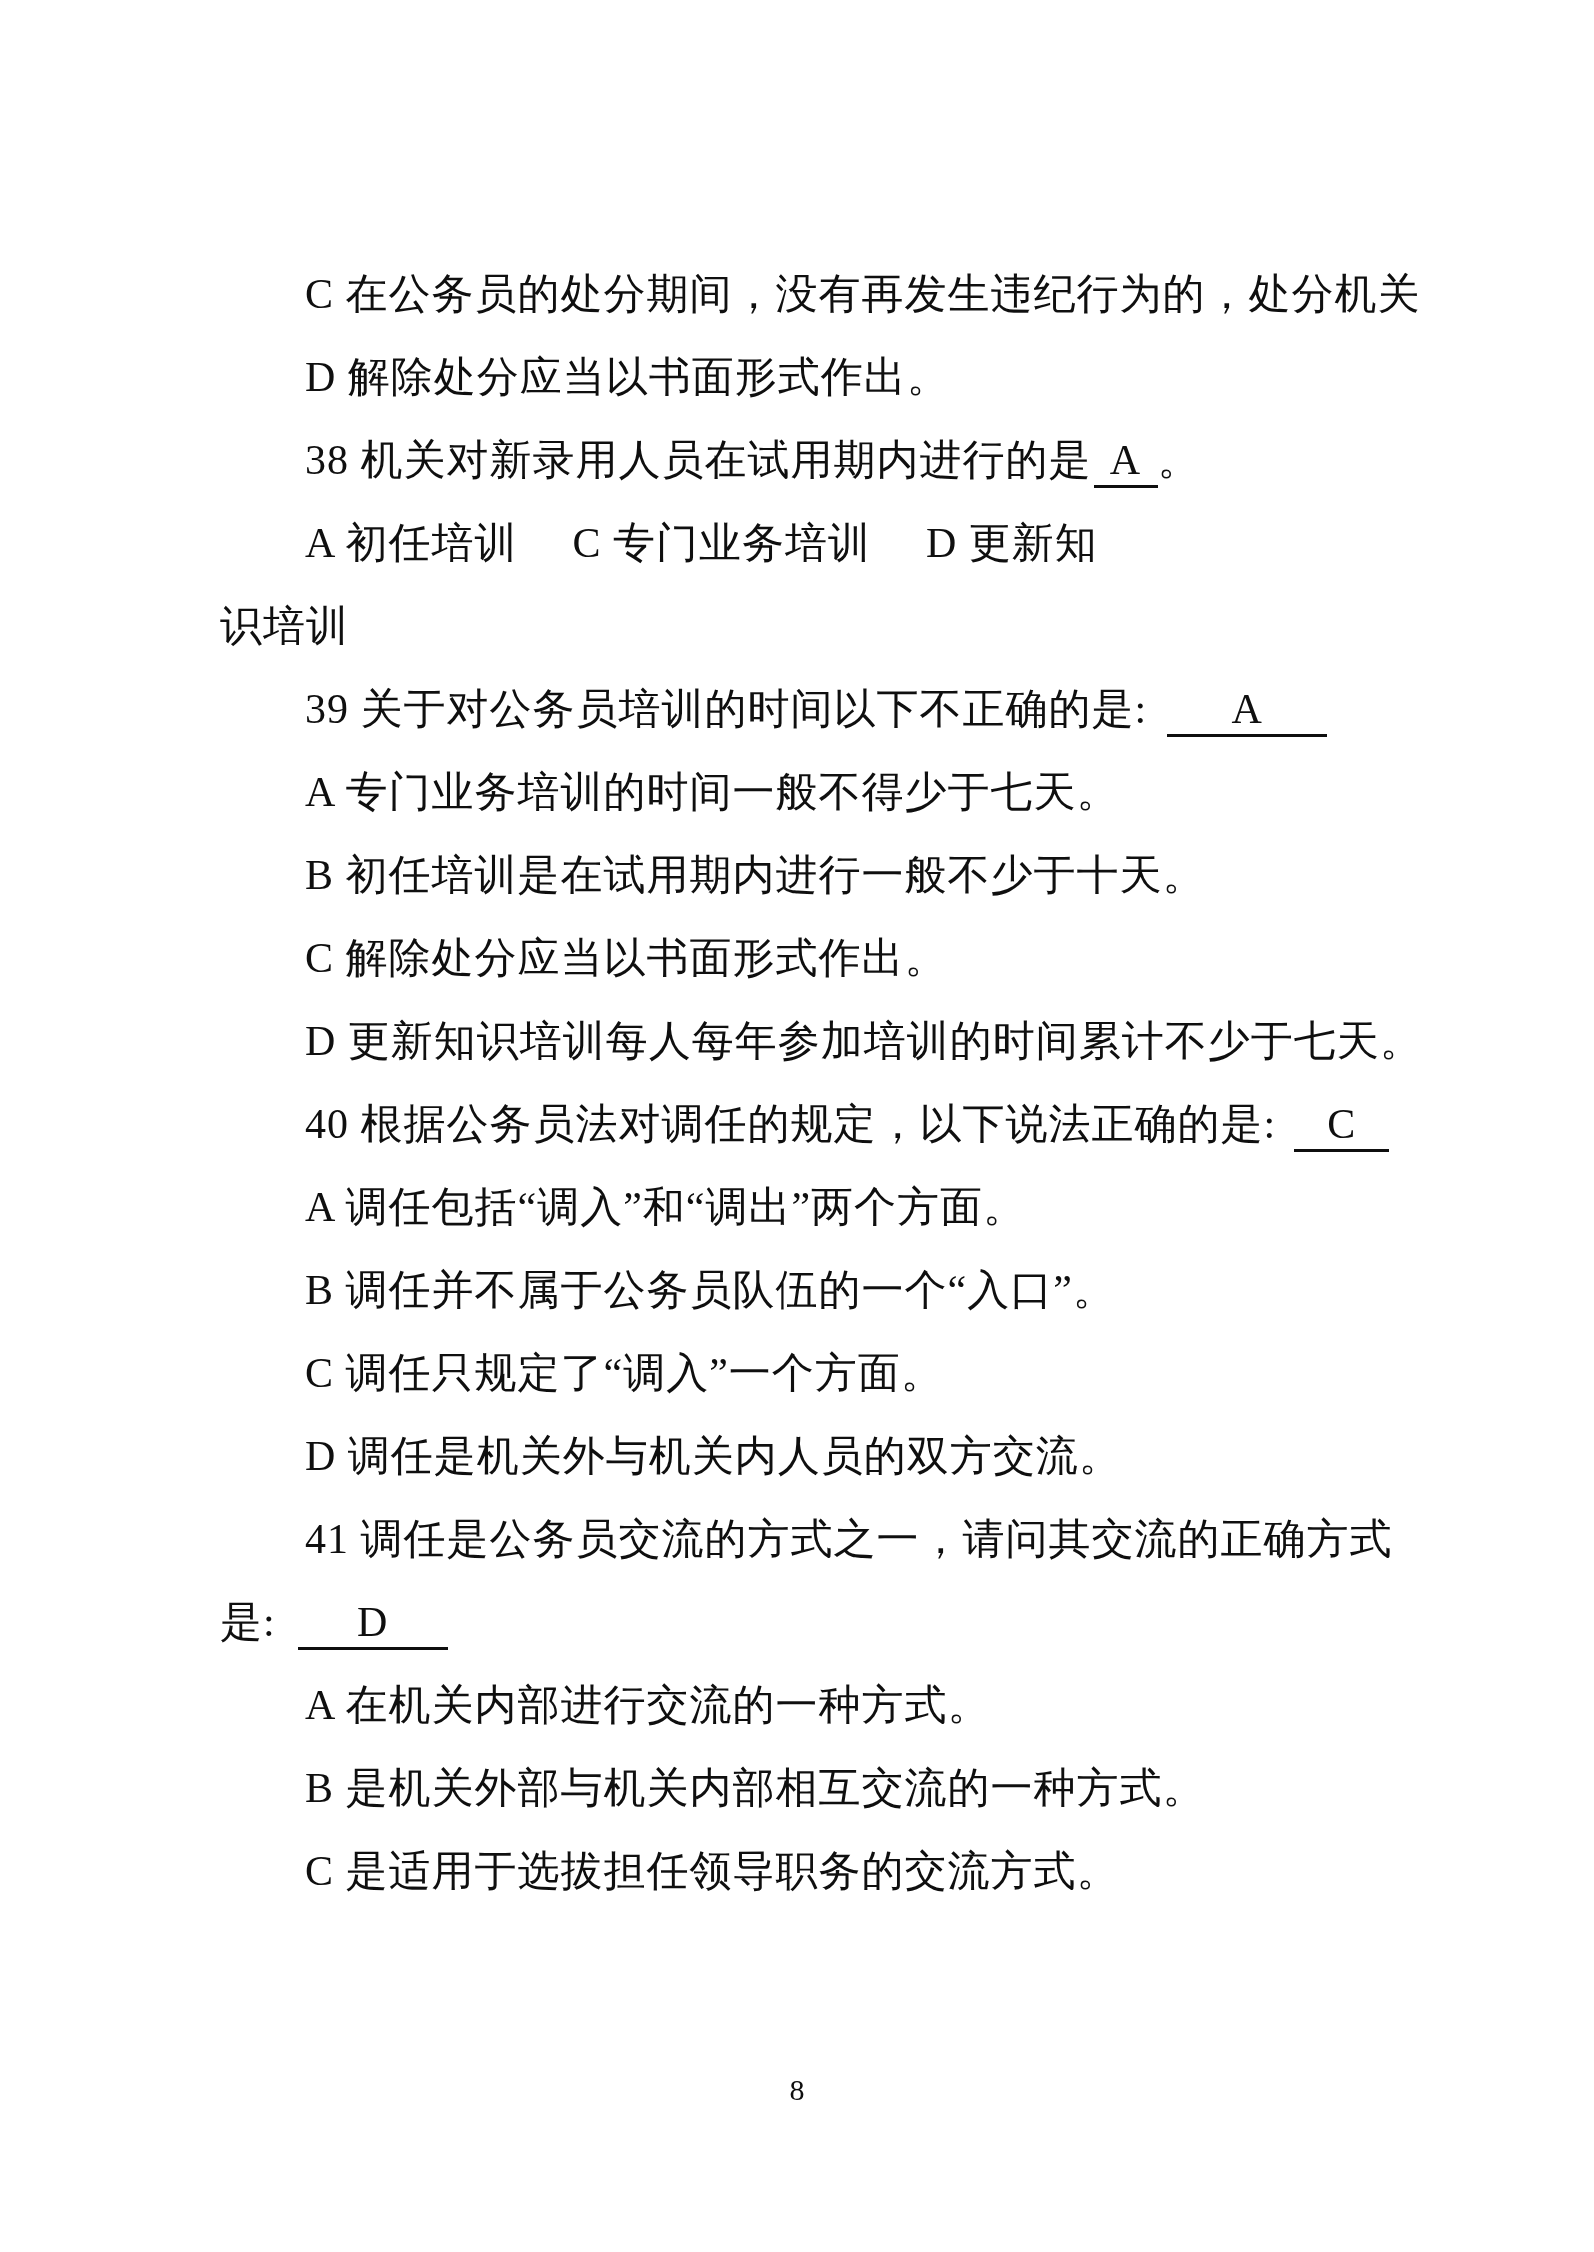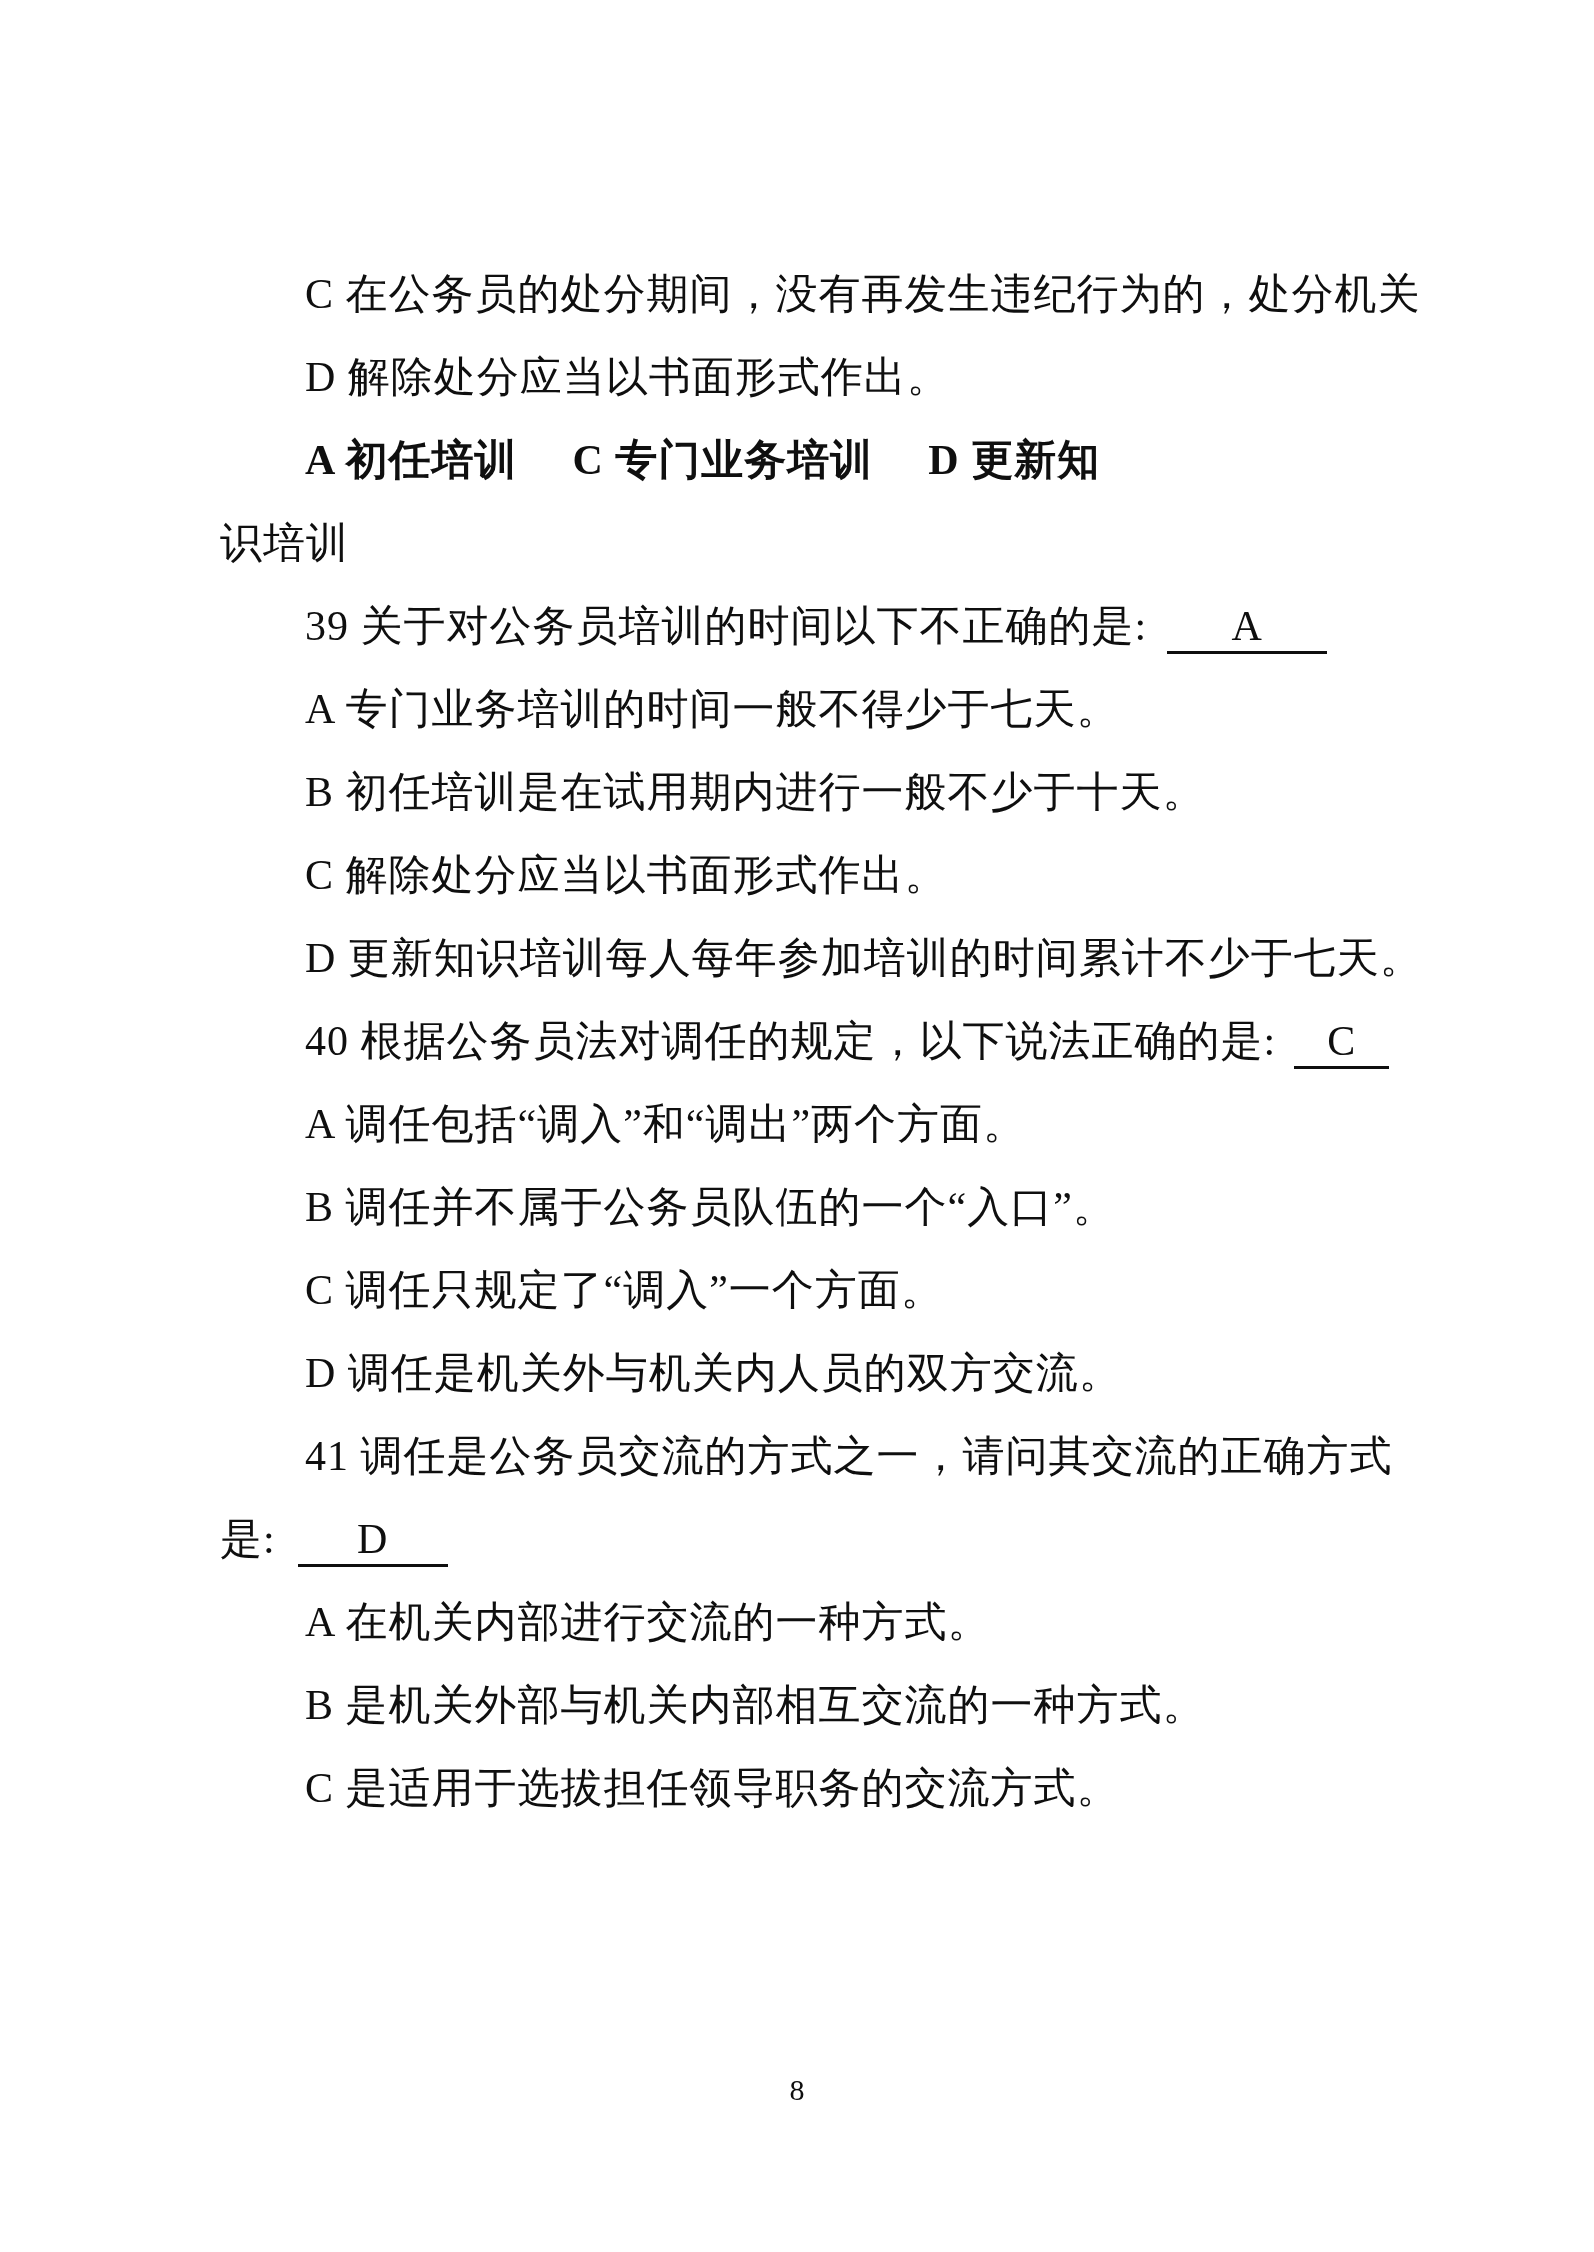--- a/index.html
+++ b/index.html
@@ -27,21 +27,20 @@
   .line {
     line-height: 83px;
     white-space: nowrap;
   }
   .indent {
     padding-left: 85px;
   }
   .options-line {
     display: flex;
     gap: 55px;
-    font-weight: bold;
   }
   .blank {
     display: inline-block;
     text-align: center;
     border-bottom: 3px solid #0f0f0f;
     line-height: 46px;
     padding-bottom: 2px;
     vertical-align: baseline;
   }
   .blank-38 { width: 64px; margin-left: 2px; }
@@ -67,20 +66,23 @@
 
     <div class="line indent">
       <span>C 在公务员的处分期间，没有再发生违纪行为的，处分机关</span>
     </div>
 
 
     <div class="line indent">
       <span>D 解除处分应当以书面形式作出。</span>
     </div>
 
+    <div class="line indent">
+      <span>38 机关对新录用人员在试用期内进行的是</span><span class="blank blank-38">A</span><span>。</span>
+    </div>
 
     <div class="line indent options-line">
       <span>A 初任培训</span>
       <span>C 专门业务培训</span>
       <span>D 更新知</span>
     </div>
 
     <div class="line">
       <span>识培训</span>
     </div>

